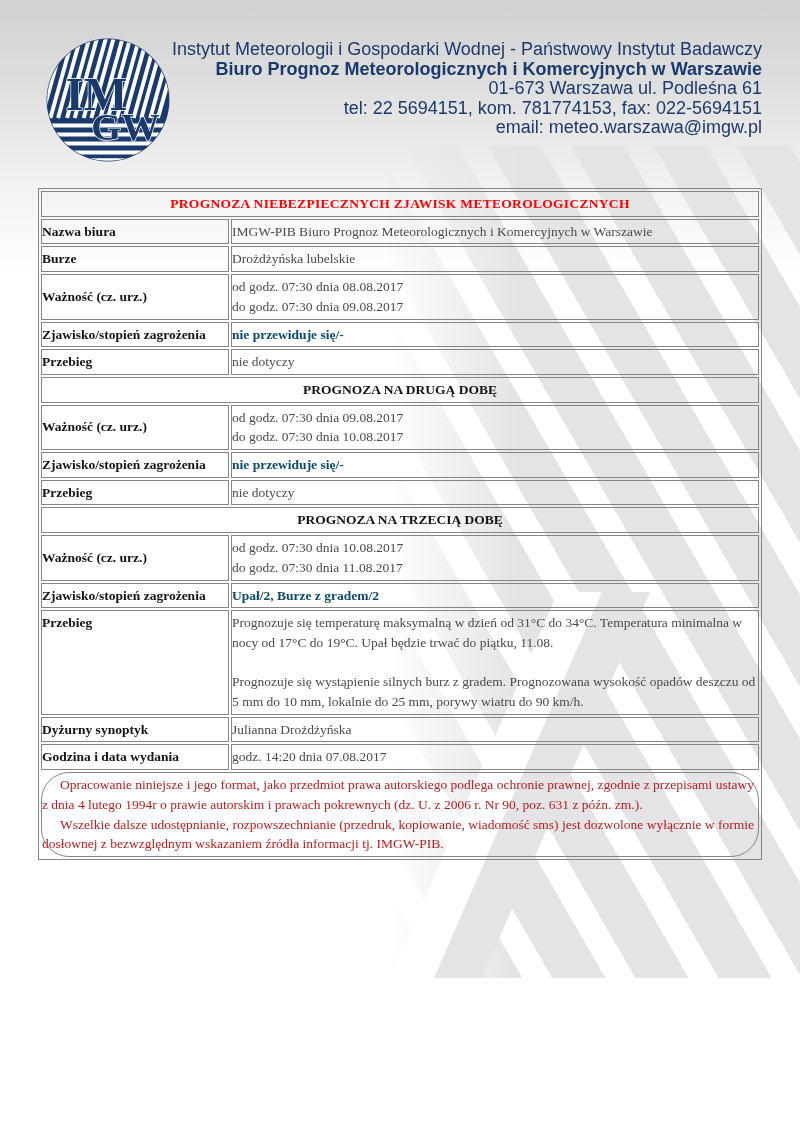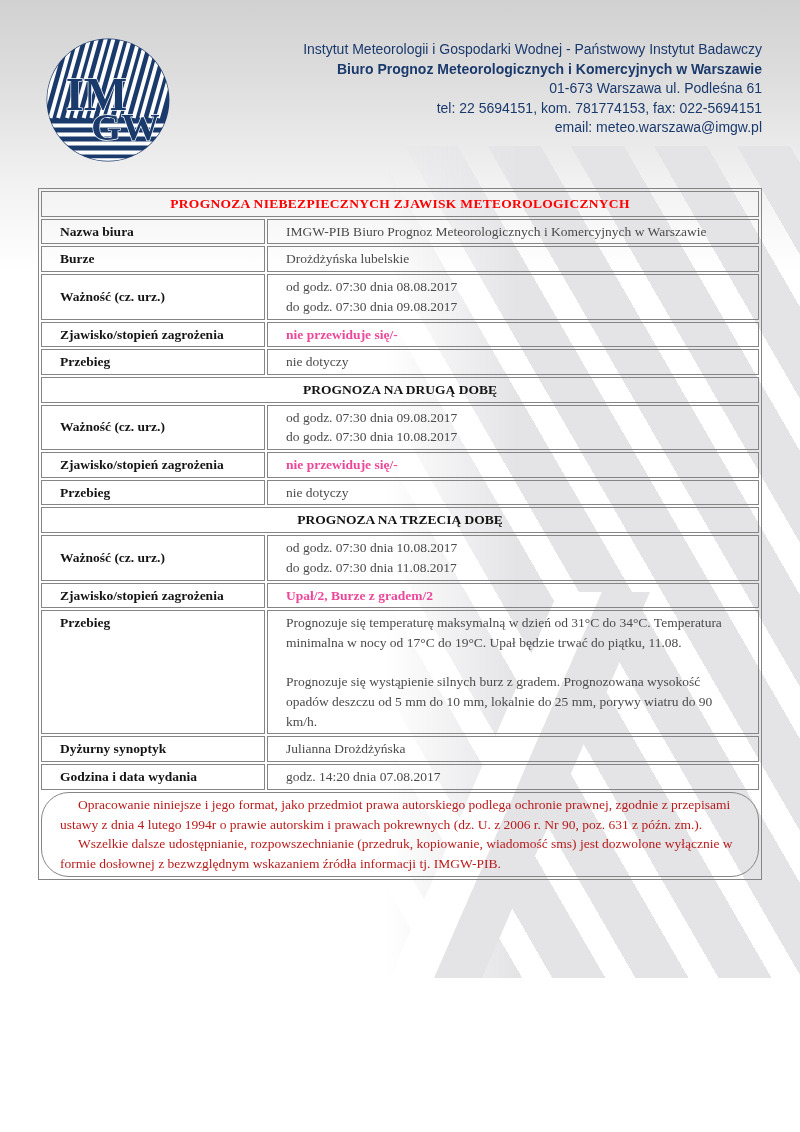--- a/index.html
+++ b/index.html
@@ -31,37 +31,37 @@
   .logo{position:absolute; left:44px; top:36px; width:128px; height:128px; z-index:1;}
   .logo-bg{fill:var(--navy);}
   .logo-line{stroke:#ffffff; stroke-width:3.1; fill:none;}
   .logo-letter{
     fill:var(--navy); stroke:#ffffff; stroke-width:1px; paint-order:stroke;
     font-family:"Liberation Serif","DejaVu Serif",serif; font-weight:bold;
   }
   .letterhead-text{
     position:absolute; top:40px; right:38px; z-index:1; text-align:right;
     font-family:"Liberation Sans","DejaVu Sans",sans-serif;
-    font-size:14px; line-height:19.5px; color:var(--navy);
+    font-size:18px; line-height:19.5px; color:var(--navy);
   }
   .lh-bold{font-weight:bold;}
   
   table.forecast{
     position:absolute; left:38px; top:188px; width:724px; z-index:1;
     border-collapse:separate; border-spacing:2px;
     border:1px solid var(--border); background:transparent;
   }
   table.forecast td{
     border:1px solid var(--border);
-    padding:2px 18px; font-size:13.5px; line-height:1.46;
+    padding:2px 0; font-size:13.5px; line-height:1.46;
     vertical-align:middle; background:transparent;
   }
   td.lbl{width:186px; font-weight:bold; color:#141414; white-space:nowrap;}
   td.val{color:#4b4b4b; white-space:pre-line;}
-  td.val.b{font-weight:bold; color:#ec4899;}
+  td.val.b{font-weight:bold; color:#0c4a6e;}
   td.sec{text-align:center; font-weight:bold; font-size:14.5px; color:#141414; padding:3px 6px;}
   td.title-cell{
     text-align:center; font-weight:bold; font-size:17px; letter-spacing:0.3px;
     color:var(--red); padding:6px;
   }
   tr.top td{vertical-align:top;}
   td.foot{color:#b91c1c; padding:3px 8px 6px 8px;border-radius:28px;}
   td.foot .para{text-indent:18px;}
 </style>
 </head>

